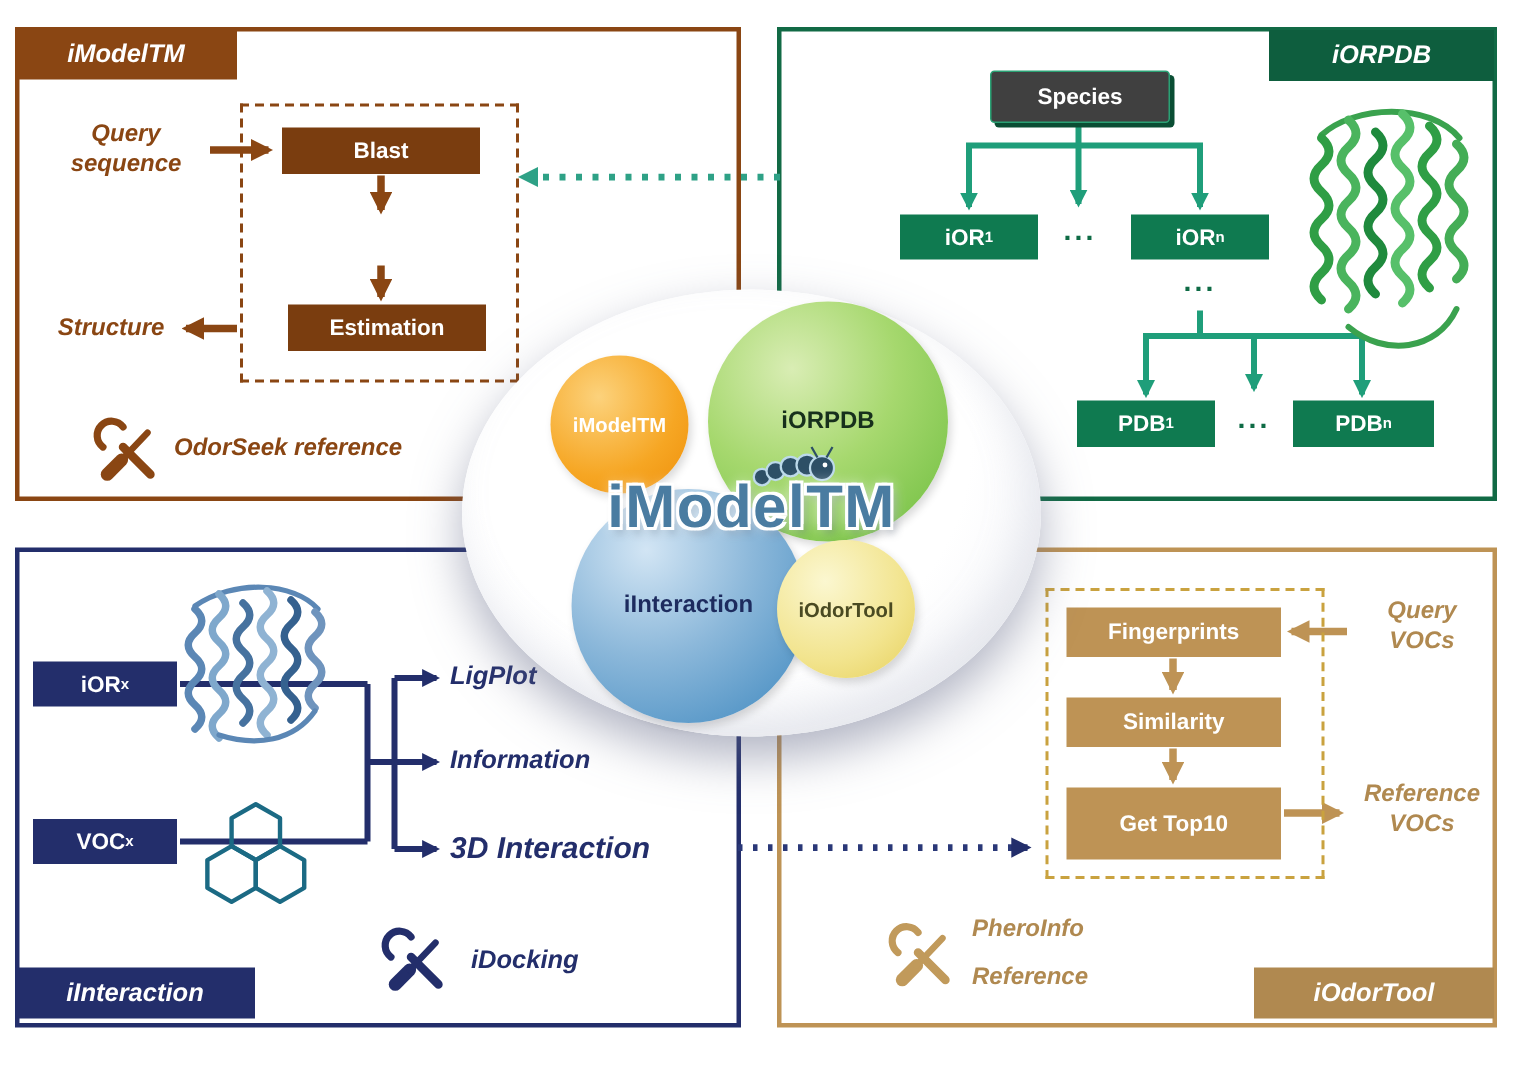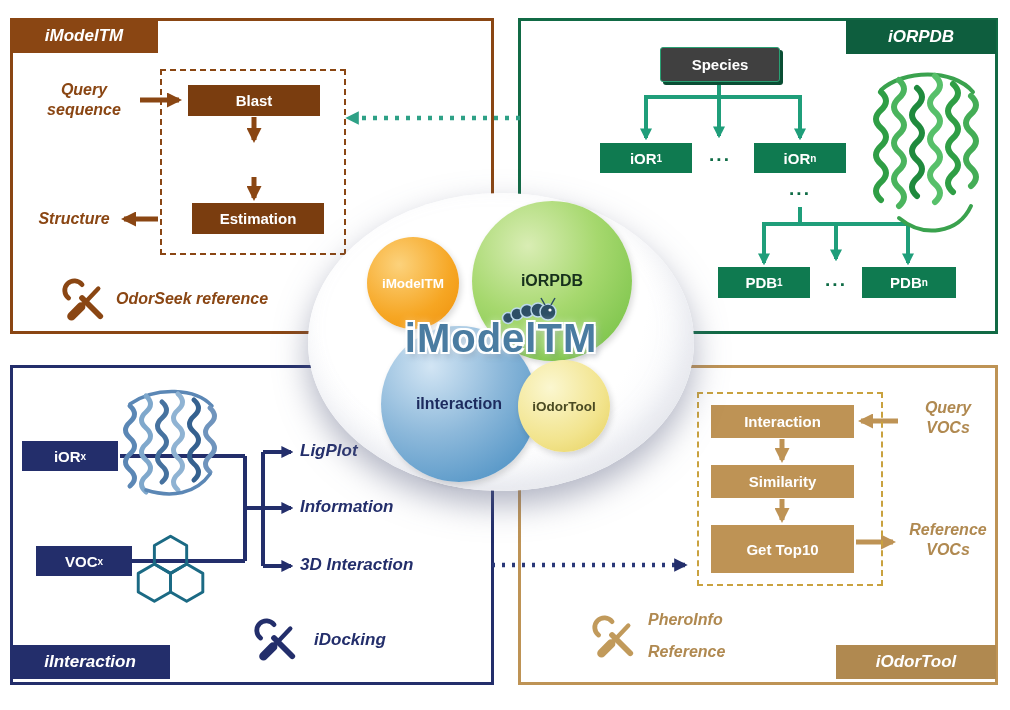--- a/index.html
+++ b/index.html
@@ -175,21 +175,21 @@
     <path d="M72,10 q10,9 0,18 t0,18 t0,18 t0,18 t0,18 t0,18 t0,18" stroke="#57c06a" stroke-width="6"></path>
     <path d="M90,18 q10,9 0,18 t0,18 t0,18 t0,18 t0,18 t0,18" stroke="#2f9e45" stroke-width="6"></path>
     <path d="M108,30 q10,9 0,18 t0,18 t0,18 t0,18 t0,18" stroke="#44ad56" stroke-width="6"></path>
     <path d="M36,152 C60,172 95,168 108,140" stroke="#3aa24e" stroke-width="4"></path>
   </svg>
 
   <div class="flowbox navy-box" style="left:22px;top:441px;width:96px;height:30px">
     <span>iOR</span>
       <span class="sub">x</span>
   </div>
-  <div class="flowbox navy-box" style="left:36px;top:546px;width:96px;height:30px">
+  <div class="flowbox navy-box" style="left:22px;top:546px;width:96px;height:30px">
     <span>VOC</span>
       <span class="sub">x</span>
   </div>
 
   <svg class="art" style="left:116px;top:386px" width="122" height="112" viewBox="0 0 122 112" fill="none" stroke-linecap="round">
     <path d="M14,18 C40,0 80,2 96,20" stroke="#5b87b5" stroke-width="3.5"></path>
     <path d="M14,20 q9,8 0,16 t0,16 t0,16 t0,16 t0,16" stroke="#5b87b5" stroke-width="5"></path>
     <path d="M30,10 q9,8 0,16 t0,16 t0,16 t0,16 t0,16 t0,16" stroke="#7fa8cc" stroke-width="5"></path>
     <path d="M46,16 q9,8 0,16 t0,16 t0,16 t0,16 t0,16" stroke="#46729f" stroke-width="5"></path>
     <path d="M62,8 q9,8 0,16 t0,16 t0,16 t0,16 t0,16 t0,16" stroke="#8fb3d3" stroke-width="5"></path>
@@ -199,29 +199,29 @@
   </svg>
 
   <svg class="art" style="left:122px;top:522px" width="100" height="90" viewBox="0 0 96 92" fill="none" stroke="#1b6a84" stroke-width="3" stroke-linejoin="round">
     <polygon points="30,43 46.5,52.5 46.5,71.5 30,81 13.5,71.5 13.5,52.5"></polygon>
     <polygon points="46.5,14.5 63,24 63,43 46.5,52.5 30,43 30,24"></polygon>
     <polygon points="63,43 79.5,52.5 79.5,71.5 63,81 46.5,71.5 46.5,52.5"></polygon>
   </svg>
 
   <div class="caption navy-t" style="left:300px;top:441px;font-size:17px">LigPlot</div>
   <div class="caption navy-t" style="left:300px;top:497px;font-size:17px">Information</div>
-  <div class="caption navy-t" style="left:300px;top:555px;font-size:17px">3D Interaction</div>
+  <div class="caption navy-t" style="left:300px;top:555px;font-size:20px">3D Interaction</div>
 
   <svg class="tools tools-navy" style="left:252px;top:616px" width="46" height="46" viewBox="0 0 48 48">
       <use href="#tools-glyph"></use>
     </svg>
   <div class="caption navy-t" style="left:314px;top:630px;font-size:17px">iDocking</div>
 
   <div class="dashed-rect" style="left:697px;top:392px;width:182px;height:190px;border-color:#C9A23F"></div>
-  <div class="flowbox tan-box" style="left:711px;top:405px;width:143px;height:33px">Interaction</div>
+  <div class="flowbox tan-box" style="left:711px;top:405px;width:143px;height:33px">Fingerprints</div>
   <div class="flowbox tan-box" style="left:711px;top:465px;width:143px;height:33px">Similarity</div>
   <div class="flowbox tan-box" style="left:711px;top:525px;width:143px;height:48px">Get Top10</div>
 
   <div class="caption tan-t" style="left:898px;top:398px;width:100px;text-align:center;line-height:20px">
     <span>Query</span><br>
     <span>VOCs</span>
   </div>
   <div class="caption tan-t" style="left:896px;top:520px;width:104px;text-align:center;line-height:20px">
     <span>Reference</span><br>
     <span>VOCs</span>

